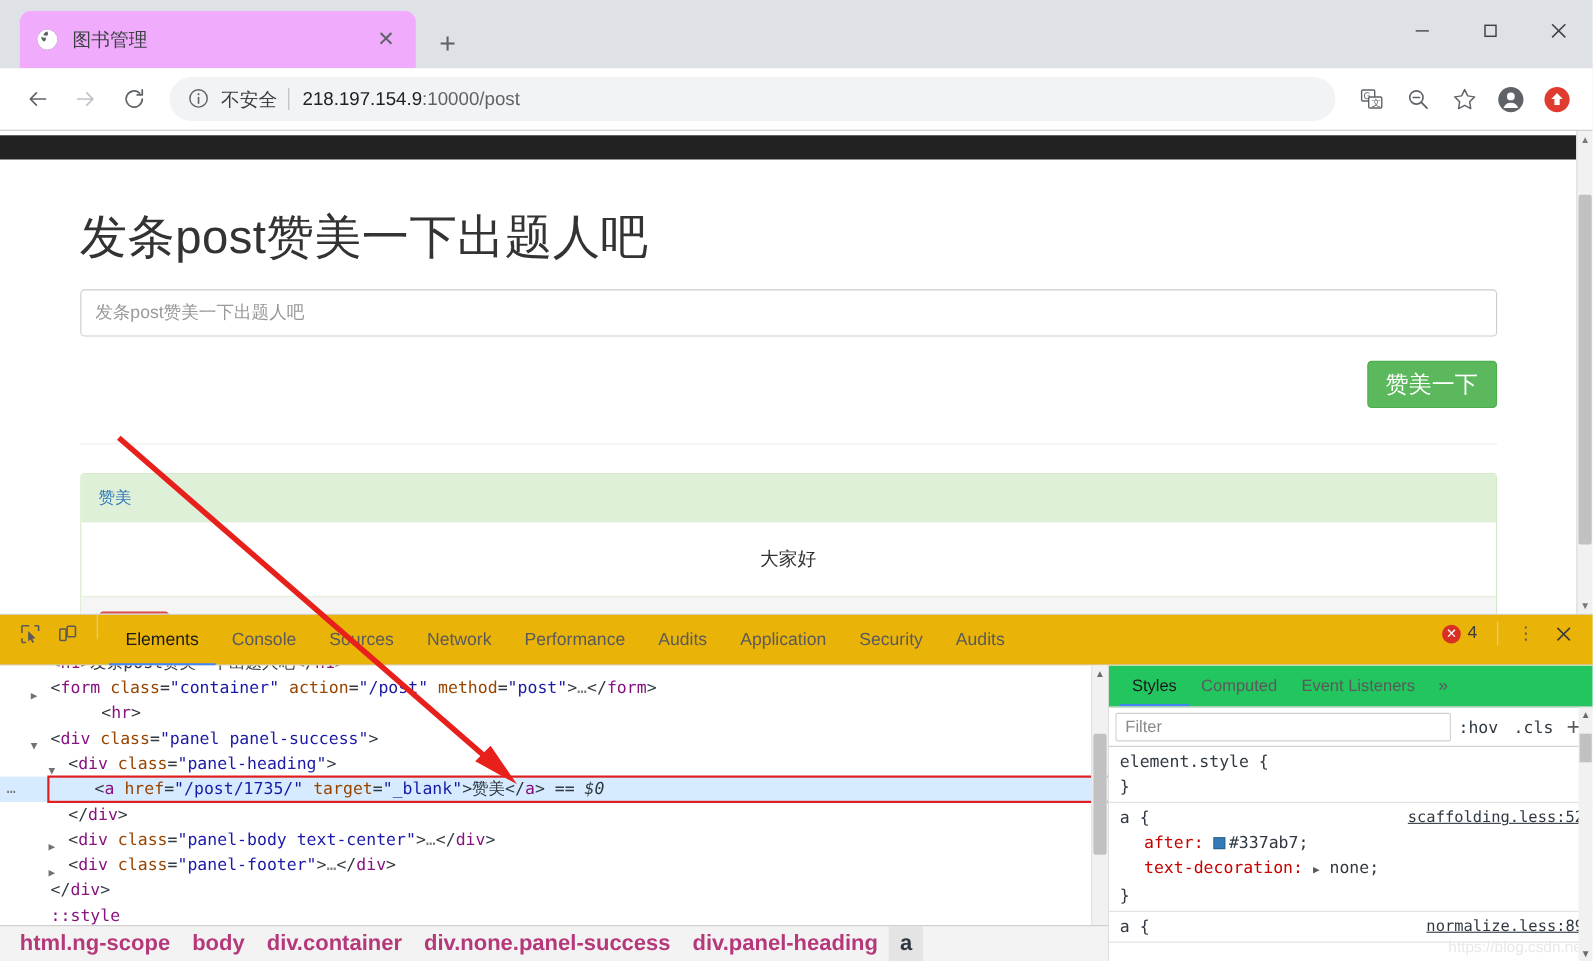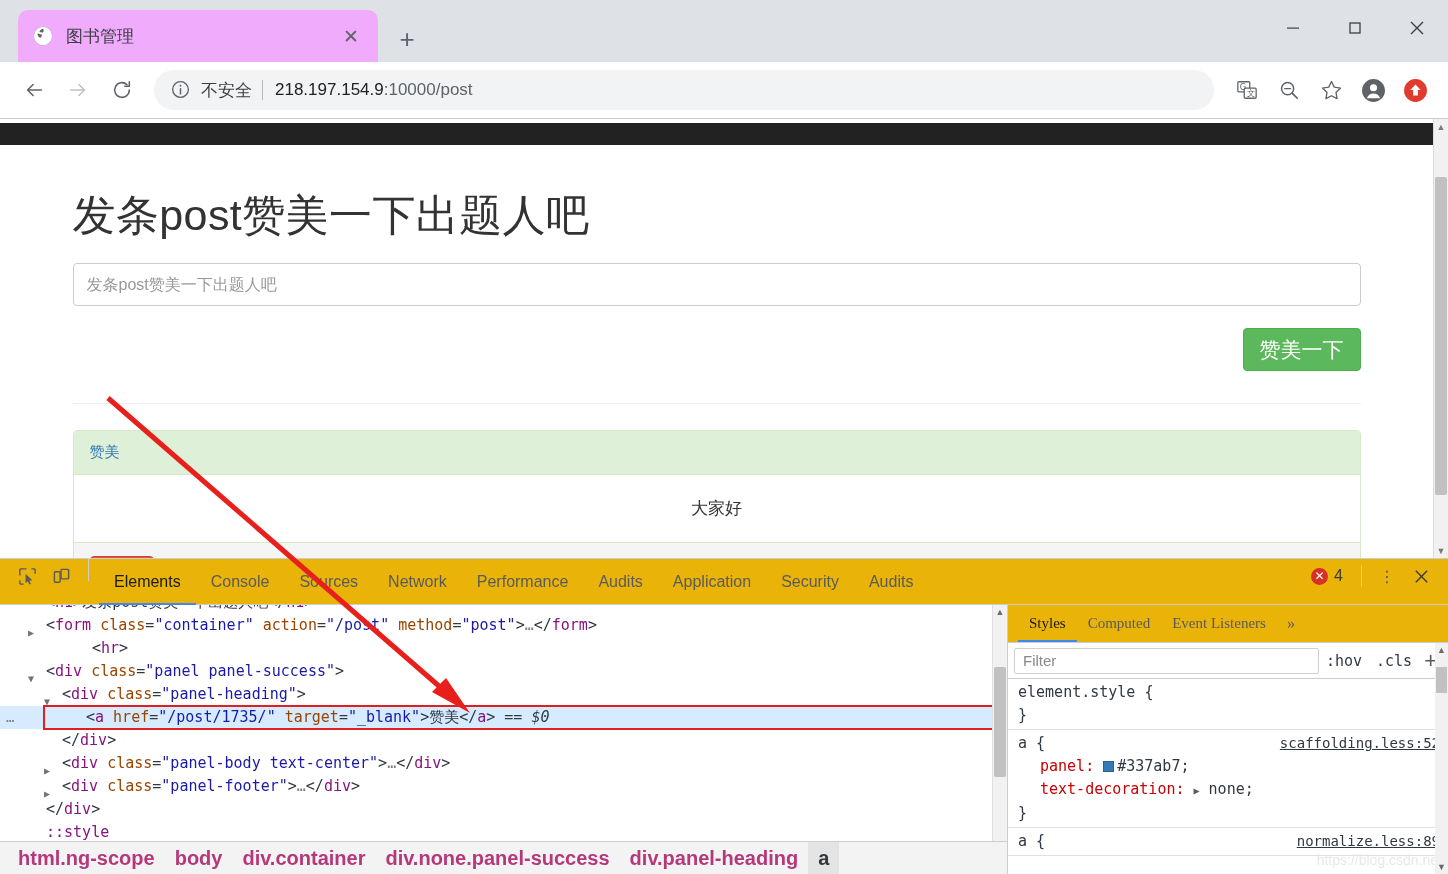--- a/index.html
+++ b/index.html
@@ -167,21 +167,21 @@
     border:2px solid #e02020; pointer-events:none;
   }
 
   .dom-scroll {
     position:absolute; right:0; top:0; width:15px; height:269px;
     background:#f1f1f1; border-left:1px solid #e0e0e0;
   }
   .dom-thumb { position:absolute; left:1px; right:1px; top:62px; height:110px; background:#c1c1c1; border-radius:2px; }
 
   .styles-pane { flex:1 1 auto; position:relative; background:#fff; overflow:hidden; }
-  .st-tabs { height:38px; display:flex; align-items:center; border-bottom:1px solid #cdcdcd; padding-left:10px; background:#eab308;font-family:Liberation Serif, serif; }
+  .st-tabs { height:38px; display:flex; align-items:center; border-bottom:1px solid #cdcdcd; padding-left:10px; background:#22c55e; }
   .st-tab { padding:0 11px; height:37px; display:flex; align-items:center; font-size:15px; color:#5a5a5a; }
   .st-tab.active { color:#1a1a1a; box-shadow:inset 0 -2px 0 #4285f4; }
   .st-more { padding:0 10px; color:#5a5a5a; font-size:16px; }
   .st-filterbar { height:36px; display:flex; align-items:center; border-bottom:1px solid #cdcdcd; padding:0 6px;justify-content:flex-end; }
   .st-filter {
     flex:1 1 auto; height:26px; border:1px solid #d0d0d0; background:#fff;
     font-size:15px; color:#303942; padding:0 8px; border-radius:2px;
     font-family:"Liberation Sans","DejaVu Sans",sans-serif; min-width:0;
   }
   .st-filter::placeholder { color:#8a8a8a; }
@@ -474,21 +474,21 @@
           <div>element.style {</div>
           <div>}</div>
         </div>
 
         <div class="rule">
           <div>
             <a class="src-link">scaffolding.less:52</a>
             <span class="sel-name">a {</span>
           </div>
           <div>
-            <span class="prop">panel:</span>
+            <span class="prop">after:</span>
             <span class="swatch"></span><span class="pval">#337ab7;</span>
           </div>
           <div>
             <span class="prop">text-decoration:</span>
             <span class="carat">▶</span>
             <span class="pval">none;</span>
           </div>
           <div>}</div>
         </div>
 

